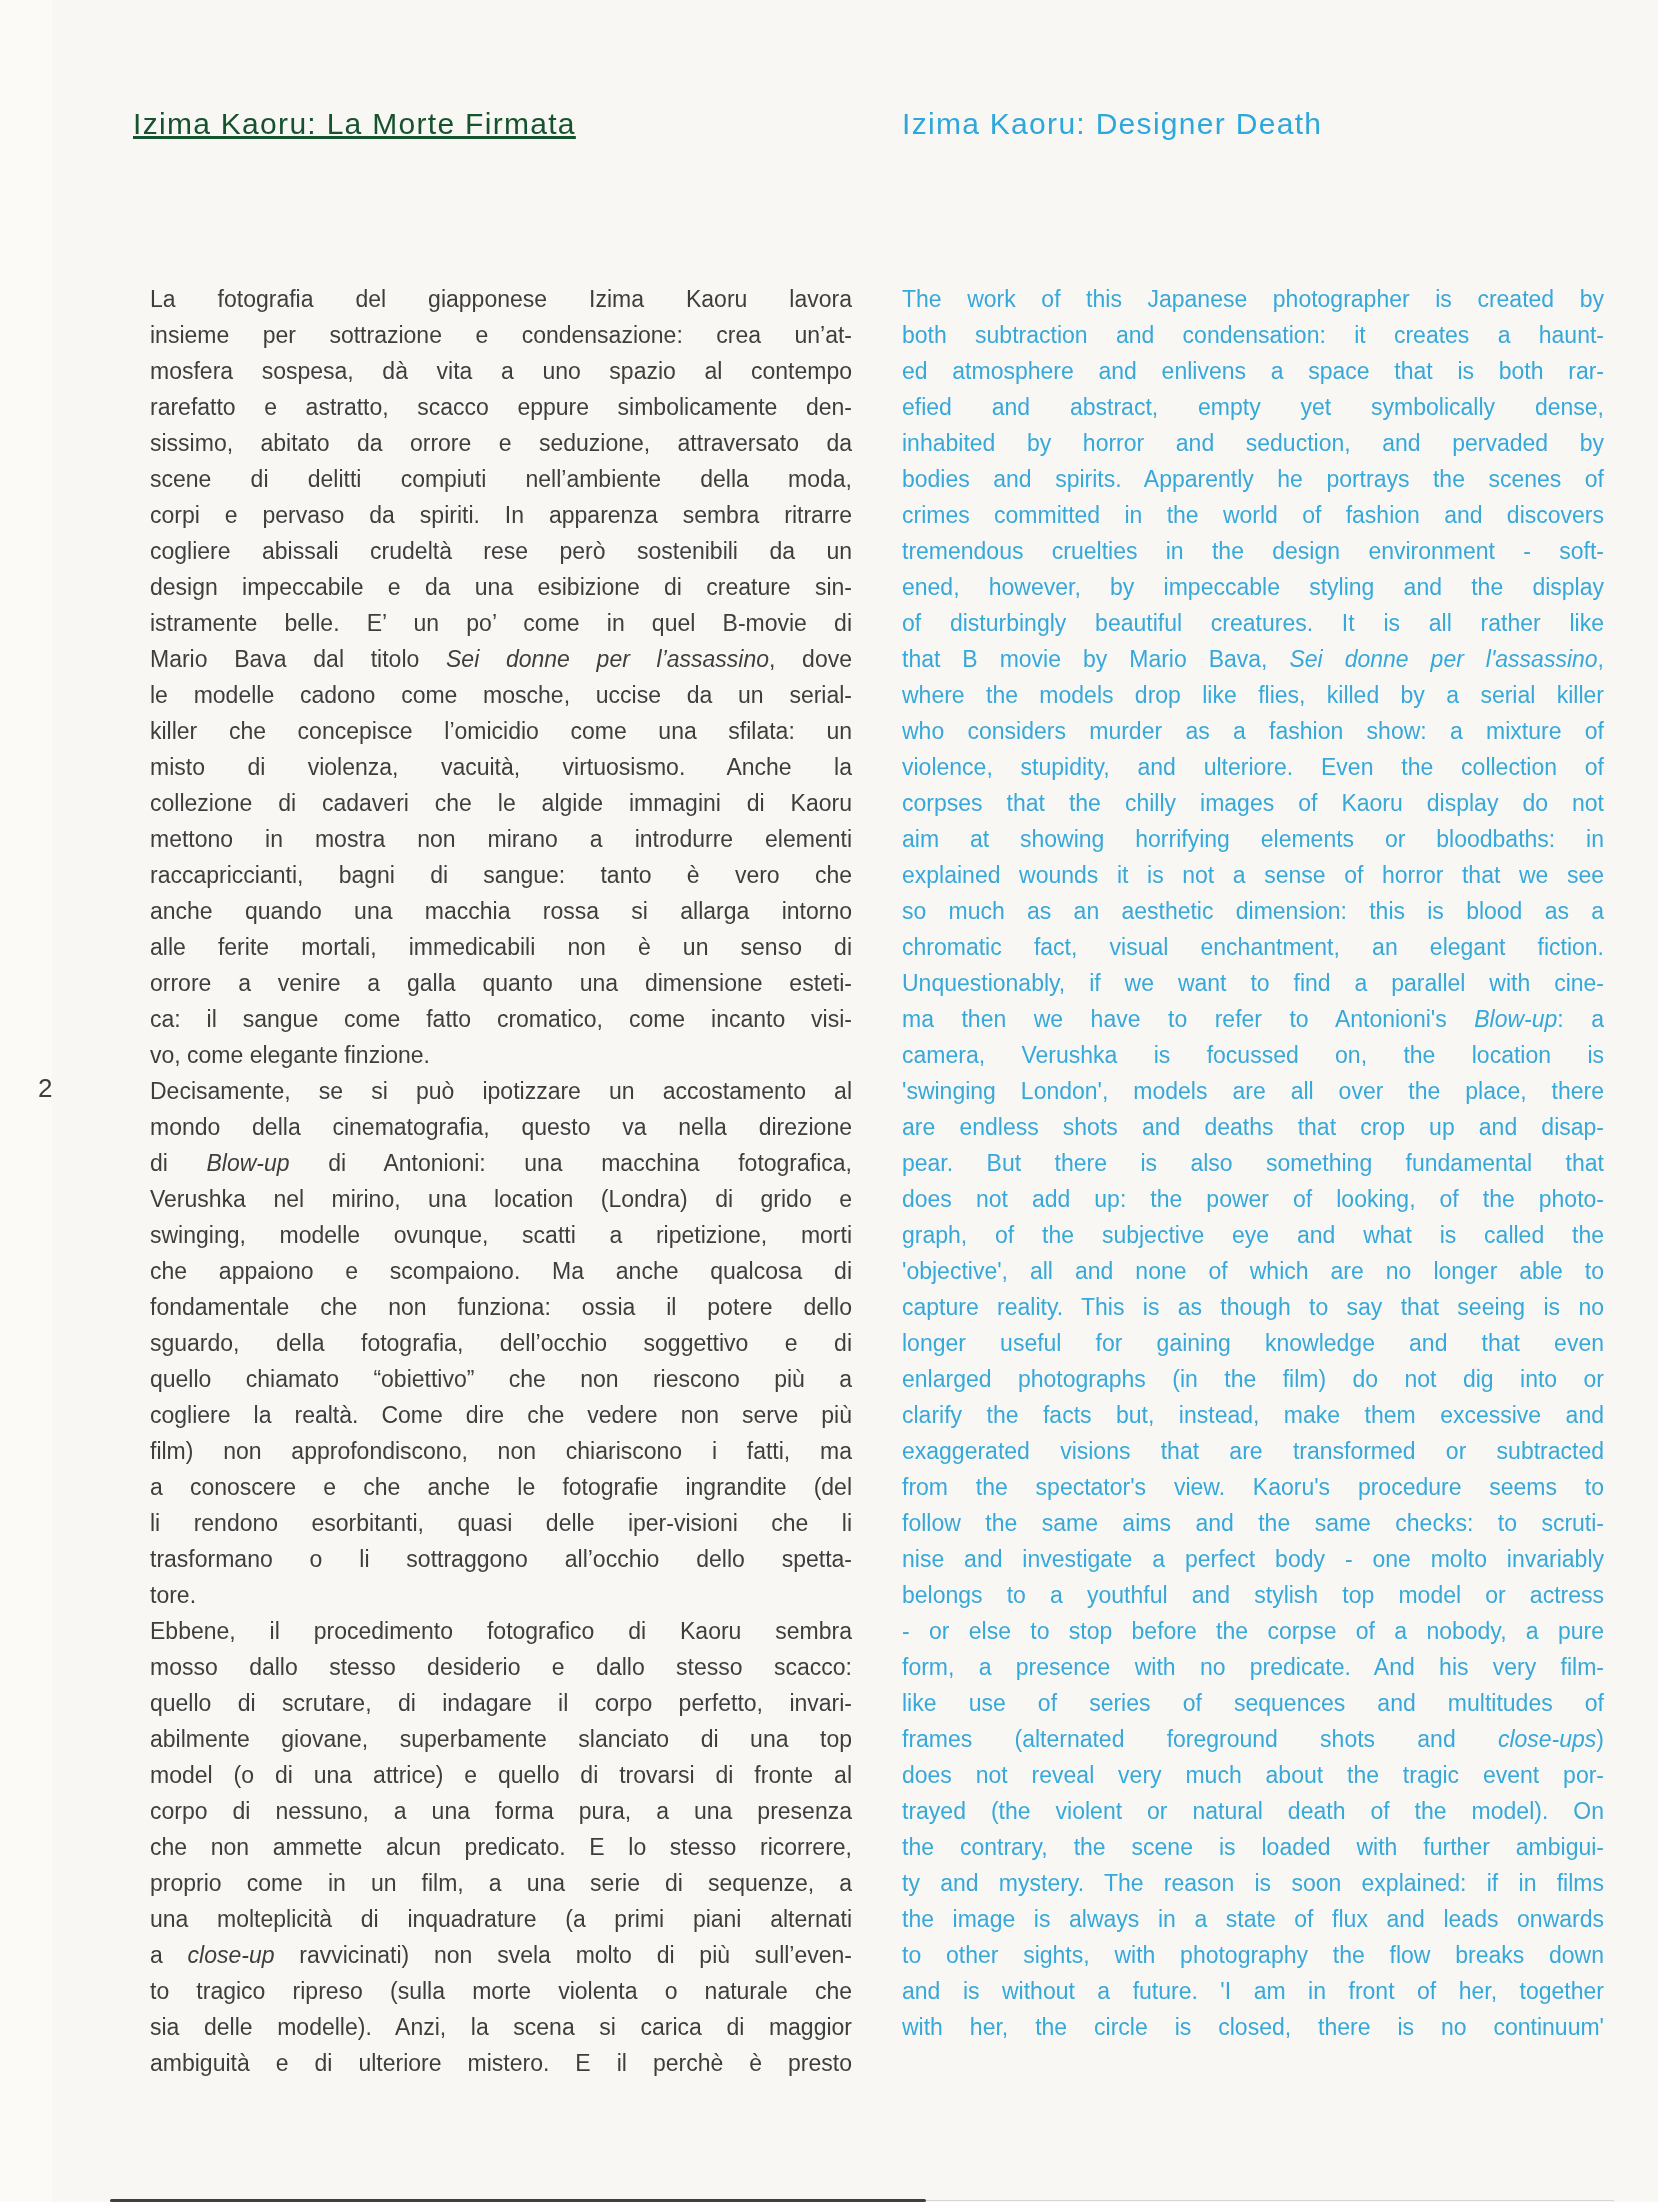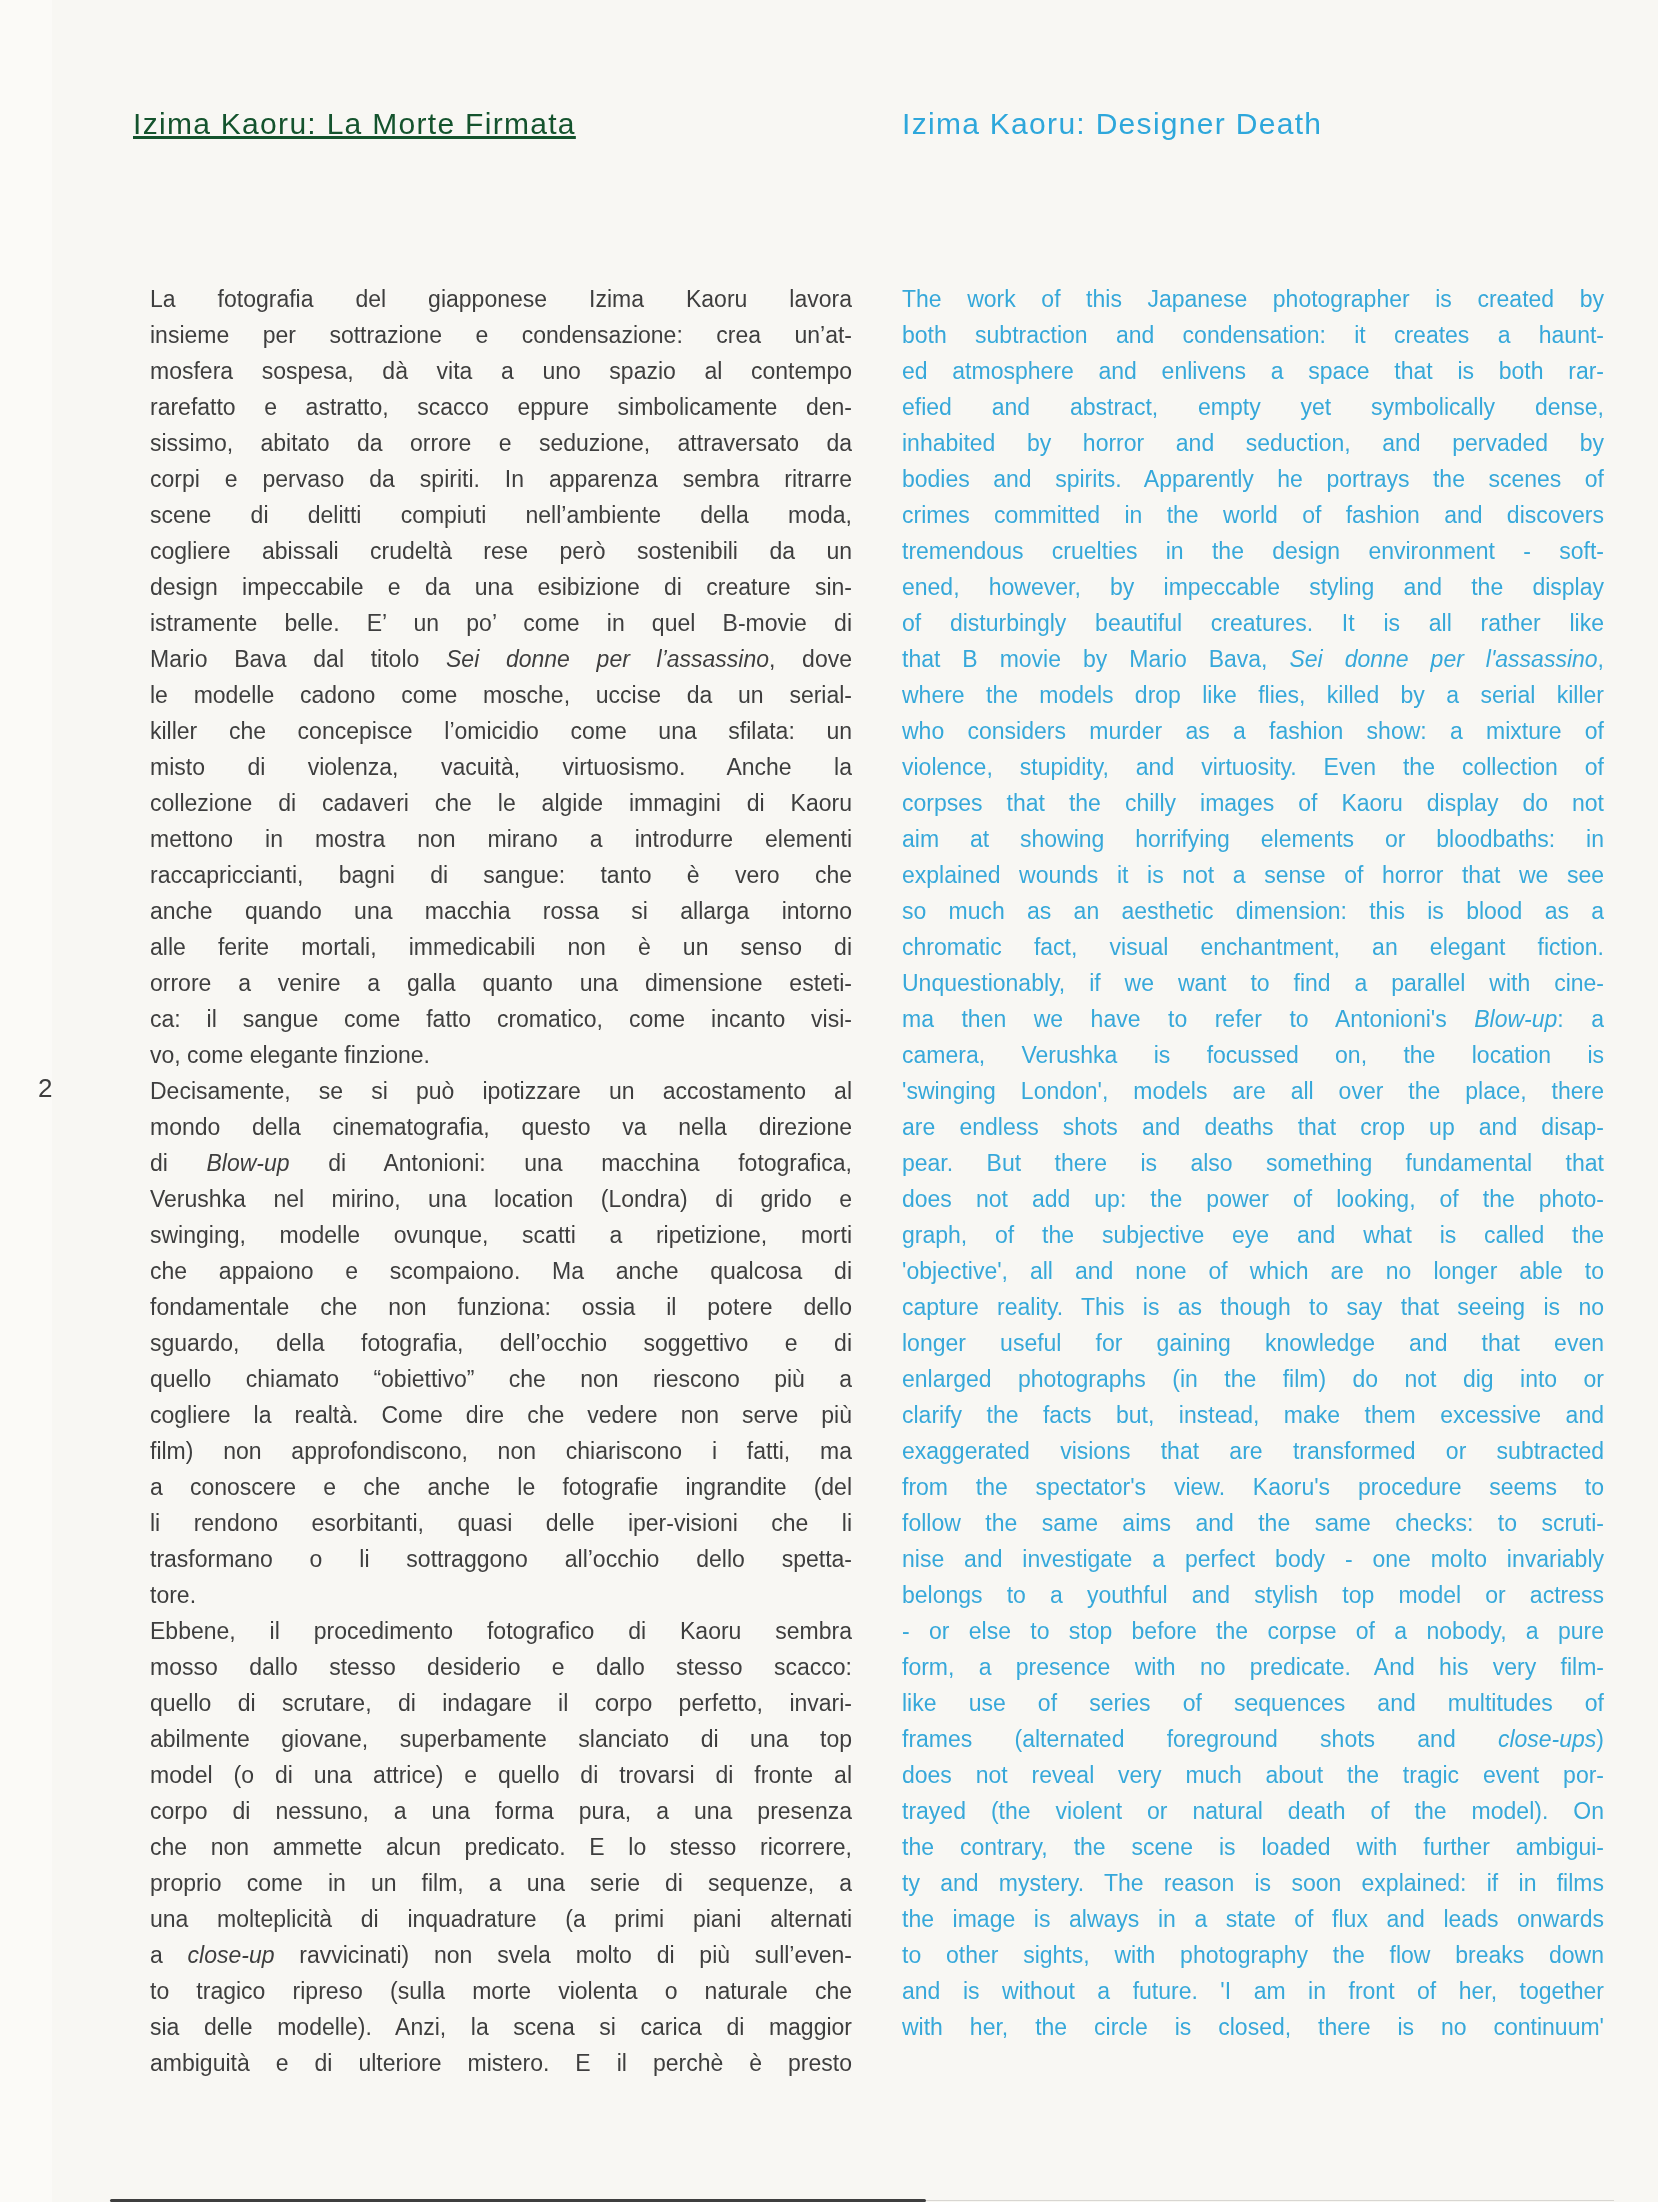--- a/index.html
+++ b/index.html
@@ -62,22 +62,22 @@
   <h1 class="title title-en">Izima Kaoru: Designer Death</h1>
 
   <div class="page-number">2</div>
 
   <div class="col col-it" id="col-it">
       <div class="line"><span>La fotografia del giapponese Izima Kaoru lavora</span></div>
       <div class="line"><span>insieme per sottrazione e condensazione: crea un’at-</span></div>
       <div class="line"><span>mosfera sospesa, dà vita a uno spazio al contempo</span></div>
       <div class="line"><span>rarefatto e astratto, scacco eppure simbolicamente den-</span></div>
       <div class="line"><span>sissimo, abitato da orrore e seduzione, attraversato da</span></div>
+      <div class="line"><span>scene di delitti compiuti nell’ambiente della moda,</span></div>
       <div class="line"><span>corpi e pervaso da spiriti. In apparenza sembra ritrarre</span></div>
-      <div class="line"><span>scene di delitti compiuti nell’ambiente della moda,</span></div>
       <div class="line"><span>cogliere abissali crudeltà rese però sostenibili da un</span></div>
       <div class="line"><span>design impeccabile e da una esibizione di creature sin-</span></div>
       <div class="line"><span>istramente belle. E’ un po’ come in quel B-movie di</span></div>
       <div class="line"><span>Mario Bava dal titolo </span><i>Sei donne per l’assassino</i><span>, dove</span></div>
       <div class="line"><span>le modelle cadono come mosche, uccise da un serial-</span></div>
       <div class="line"><span>killer che concepisce l’omicidio come una sfilata: un</span></div>
       <div class="line"><span>misto di violenza, vacuità, virtuosismo. Anche la</span></div>
       <div class="line"><span>collezione di cadaveri che le algide immagini di Kaoru</span></div>
       <div class="line"><span>mettono in mostra non mirano a introdurre elementi</span></div>
       <div class="line"><span>raccapriccianti, bagni di sangue: tanto è vero che</span></div>
@@ -123,21 +123,21 @@
       <div class="line"><span>efied and abstract, empty yet symbolically dense,</span></div>
       <div class="line"><span>inhabited by horror and seduction, and pervaded by</span></div>
       <div class="line"><span>bodies and spirits. Apparently he portrays the scenes of</span></div>
       <div class="line"><span>crimes committed in the world of fashion and discovers</span></div>
       <div class="line"><span>tremendous cruelties in the design environment - soft-</span></div>
       <div class="line"><span>ened, however, by impeccable styling and the display</span></div>
       <div class="line"><span>of disturbingly beautiful creatures. It is all rather like</span></div>
       <div class="line"><span>that B movie by Mario Bava, </span><i>Sei donne per l'assassino</i><span>,</span></div>
       <div class="line"><span>where the models drop like flies, killed by a serial killer</span></div>
       <div class="line"><span>who considers murder as a fashion show: a mixture of</span></div>
-      <div class="line"><span>violence, stupidity, and virtuosity. Even the collection of</span></div>
+      <div class="line"><span>violence, stupidity, and ulteriore. Even the collection of</span></div>
       <div class="line"><span>corpses that the chilly images of Kaoru display do not</span></div>
       <div class="line"><span>aim at showing horrifying elements or bloodbaths: in</span></div>
       <div class="line"><span>explained wounds it is not a sense of horror that we see</span></div>
       <div class="line"><span>so much as an aesthetic dimension: this is blood as a</span></div>
       <div class="line"><span>chromatic fact, visual enchantment, an elegant fiction.</span></div>
       <div class="line"><span>Unquestionably, if we want to find a parallel with cine-</span></div>
       <div class="line"><span>ma then we have to refer to Antonioni's </span><i>Blow-up</i><span>: a</span></div>
       <div class="line"><span>camera, Verushka is focussed on, the location is</span></div>
       <div class="line"><span>'swinging London', models are all over the place, there</span></div>
       <div class="line"><span>are endless shots and deaths that crop up and disap-</span></div>

